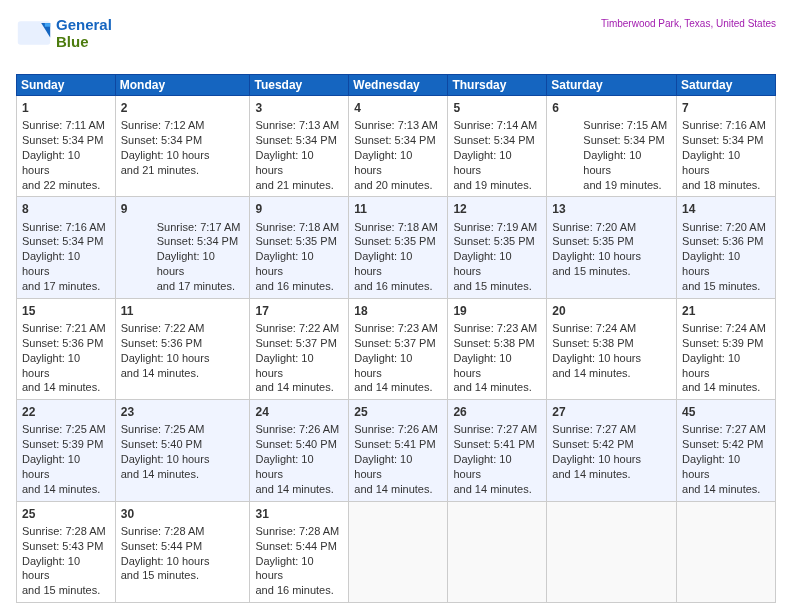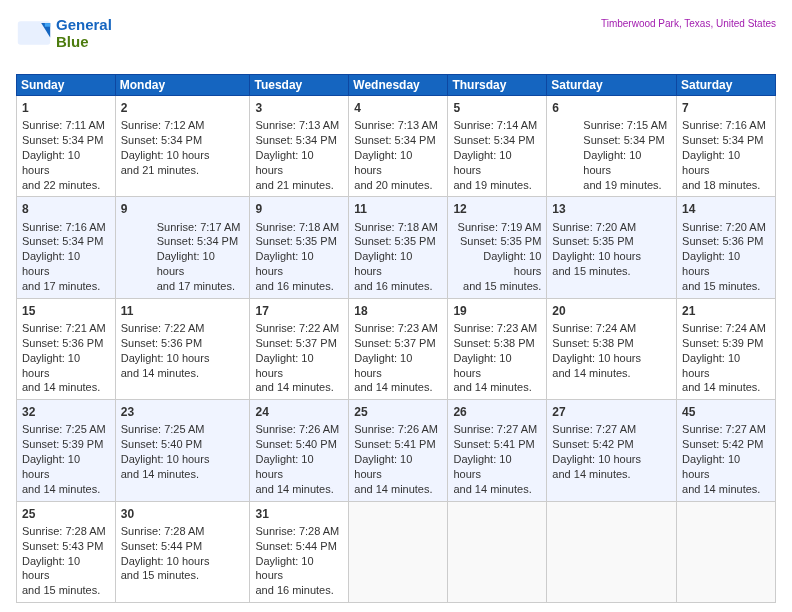--- a/index.html
+++ b/index.html
@@ -189,21 +189,21 @@
         </td>
         <td>
           <span class="day-num">11</span>
           <div class="day-info" style="white-space: pre-line;">Sunrise: 7:18 AM
 Sunset: 5:35 PM
 Daylight: 10 hours
 and 16 minutes.</div>
         </td>
         <td>
           <span class="day-num">12</span>
-          <div class="day-info" style="white-space: pre-line; text-align: right;">Sunrise: 7:19 AM
+          <div class="day-info" style="white-space: pre-line;">Sunrise: 7:19 AM
 Sunset: 5:35 PM
 Daylight: 10 hours
 and 15 minutes.</div>
         </td>
         <td>
           <span class="day-num">13</span>
           <div class="day-info" style="white-space: pre-line;">Sunrise: 7:20 AM
 Sunset: 5:35 PM
 Daylight: 10 hours
 and 15 minutes.</div>
@@ -262,21 +262,21 @@
         <td>
           <span class="day-num">21</span>
           <div class="day-info" style="white-space: pre-line;">Sunrise: 7:24 AM
 Sunset: 5:39 PM
 Daylight: 10 hours
 and 14 minutes.</div>
         </td>
       </tr>
       <tr>
         <td>
-          <span class="day-num">32</span>
+          <span class="day-num">22</span>
           <div class="day-info" style="white-space: pre-line;">Sunrise: 7:25 AM
 Sunset: 5:39 PM
 Daylight: 10 hours
 and 14 minutes.</div>
         </td>
         <td>
           <span class="day-num">23</span>
           <div class="day-info" style="white-space: pre-line;">Sunrise: 7:25 AM
 Sunset: 5:40 PM
 Daylight: 10 hours

